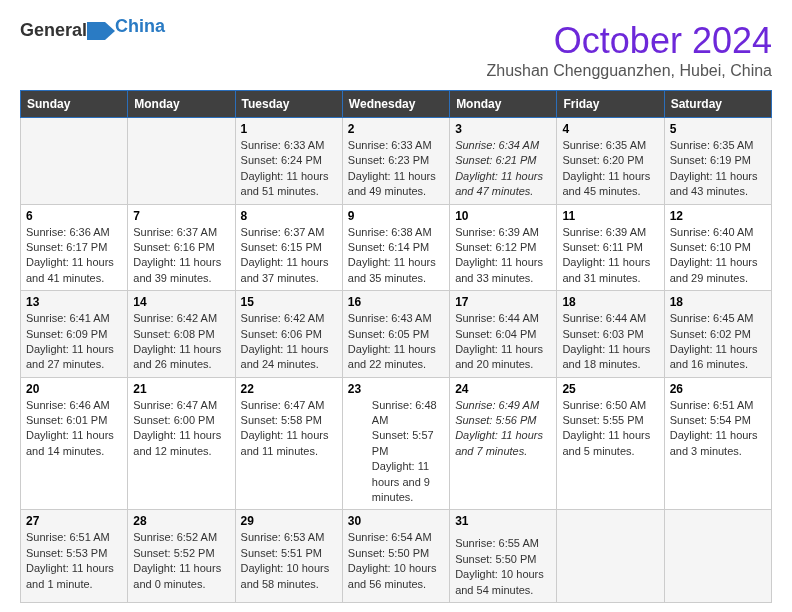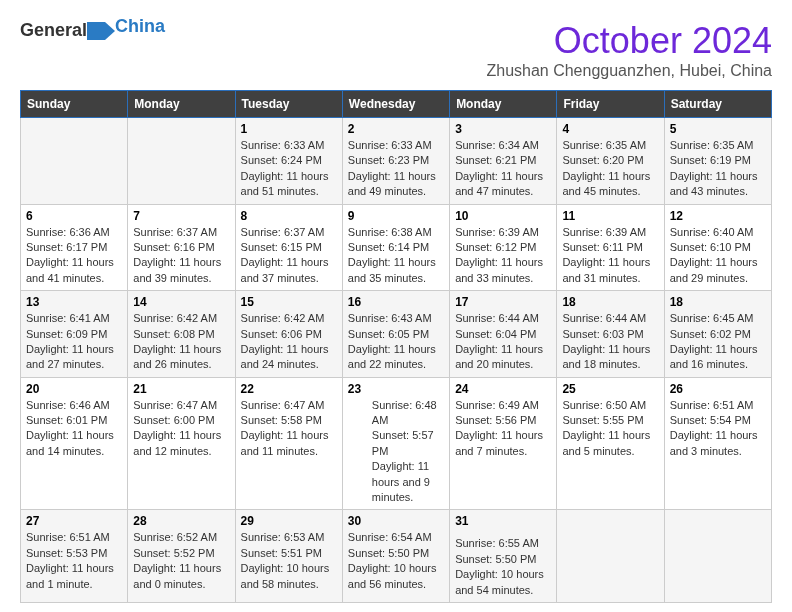--- a/index.html
+++ b/index.html
@@ -121,21 +121,21 @@
 Daylight: 11 hours and 51 minutes.</div>
         </td>
         <td>
           <span class="day-number">2</span>
           <div class="day-detail" style="white-space: pre-line;">Sunrise: 6:33 AM
 Sunset: 6:23 PM
 Daylight: 11 hours and 49 minutes.</div>
         </td>
         <td>
           <span class="day-number">3</span>
-          <div class="day-detail" style="white-space: pre-line;">Sunrise: 6:34 AM
+          <div class="day-detail" style="white-space: pre-line; font-style: italic;">Sunrise: 6:34 AM
 Sunset: 6:21 PM
 Daylight: 11 hours and 47 minutes.</div>
         </td>
         <td>
           <span class="day-number">4</span>
           <div class="day-detail" style="white-space: pre-line;">Sunrise: 6:35 AM
 Sunset: 6:20 PM
 Daylight: 11 hours and 45 minutes.</div>
         </td>
         <td>
@@ -253,21 +253,21 @@
 Daylight: 11 hours and 11 minutes.</div>
         </td>
         <td>
           <span class="day-number">23</span>
           <div class="day-detail" style="white-space: pre-line; margin-left: 24px;">Sunrise: 6:48 AM
 Sunset: 5:57 PM
 Daylight: 11 hours and 9 minutes.</div>
         </td>
         <td>
           <span class="day-number">24</span>
-          <div class="day-detail" style="white-space: pre-line;">Sunrise: 6:49 AM
+          <div class="day-detail" style="white-space: pre-line; font-style: italic;">Sunrise: 6:49 AM
 Sunset: 5:56 PM
 Daylight: 11 hours and 7 minutes.</div>
         </td>
         <td>
           <span class="day-number">25</span>
           <div class="day-detail" style="white-space: pre-line;">Sunrise: 6:50 AM
 Sunset: 5:55 PM
 Daylight: 11 hours and 5 minutes.</div>
         </td>
         <td>

